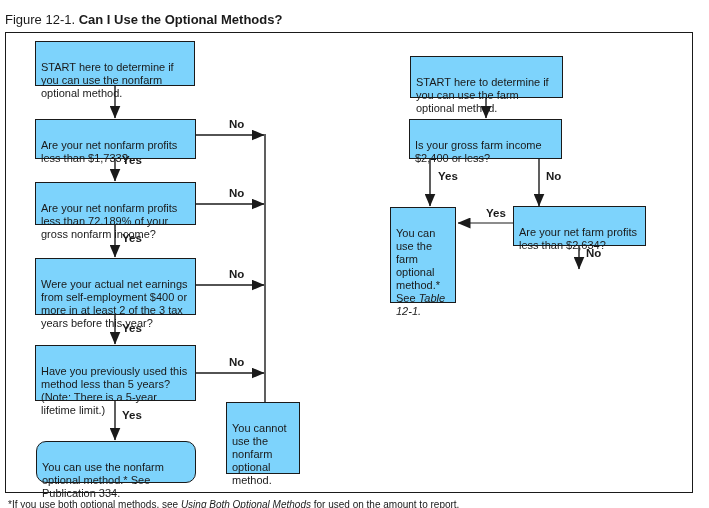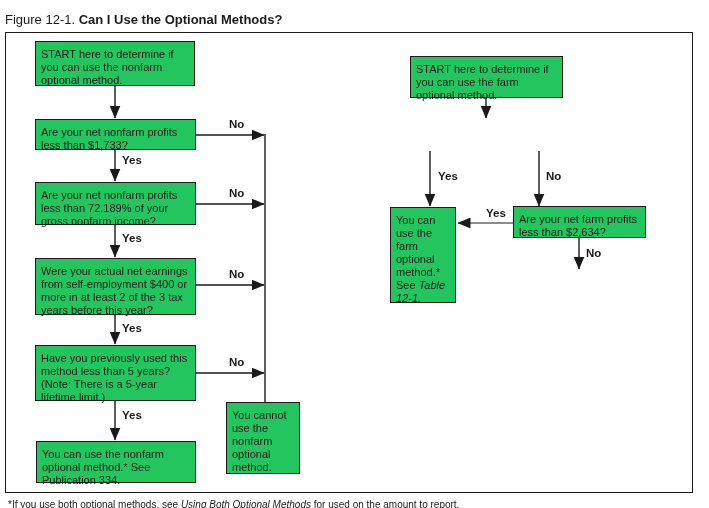--- a/index.html
+++ b/index.html
@@ -8,22 +8,22 @@
     font-family:"Liberation Sans", sans-serif; color:#1a1a1a; overflow:hidden;margin-top:8px;
   }
   .fig-title { position:absolute; left:5px; top:4px; font-size:13px; white-space:nowrap; }
   .fig-title .bold { font-weight:bold; }
   .frame {
     position:absolute; left:5px; top:24px; width:688px; height:461px;
     border:1.5px solid #1a1a1a; box-sizing:border-box; background:#ffffff;
   }
   .connectors { position:absolute; left:0; top:0; width:709px; height:508px; pointer-events:none; }
   .box {
-    position:absolute; border:1.4px solid #1a1a1a; background:#22c55e;
-    font-size:11px; line-height:13px; padding:6px 5px; box-sizing:border-box;
+    position:absolute; border:1.4px solid #1a1a1a; background:#7dd3fc;
+    font-size:11px; line-height:13px; padding:19px 5px; box-sizing:border-box;
   }
   .lbl { position:absolute; font-weight:bold; font-size:11.5px; line-height:12px; }
   .footnote { position:absolute; left:8px; top:491px; font-size:10px; white-space:nowrap; }
   .ital { font-style:italic; }
 </style>
 </head>
 <body>
 
 <div class="stage">
 
@@ -58,24 +58,25 @@
     <line x1="539" y1="143" x2="539" y2="198" stroke="#1a1a1a" stroke-width="1.4" marker-end="url(#arr)"></line>
     <line x1="513" y1="215" x2="458" y2="215" stroke="#1a1a1a" stroke-width="1.2" marker-end="url(#arr)"></line>
     <line x1="579" y1="230" x2="579" y2="261" stroke="#1a1a1a" stroke-width="1.4" marker-end="url(#arr)"></line>
   </svg>
 
   <div class="box" style="left:35px; top:33px; width:160px; height:45px;">START here to determine if you can use the nonfarm optional method.</div>
   <div class="box" style="left:35px; top:111px; width:161px; height:31px;">Are your net nonfarm profits less than $1,733?</div>
   <div class="box" style="left:35px; top:174px; width:161px; height:43px;">Are your net nonfarm profits less than 72.189% of your gross nonfarm income?</div>
   <div class="box" style="left:35px; top:250px; width:161px; height:57px;">Were your actual net earnings from self-employment $400 or more in at least 2 of the 3 tax years before this year?</div>
   <div class="box" style="left:35px; top:337px; width:161px; height:56px;">Have you previously used this method less than 5 years? (Note: There is a 5-year lifetime limit.)</div>
-  <div class="box" style="left:36px; top:433px; width:160px; height:42px;">You can use the nonfarm optional method.* See Publication 334.</div>
+  <div class="box" style="left:36px; top:433px; width:160px; height:42px;border-radius:10px;">You can use the nonfarm optional method.* See Publication 334.</div>
   <div class="box" style="left:226px; top:394px; width:74px; height:72px;">You cannot use the nonfarm optional method.</div>
 
   <div class="box" style="left:410px; top:48px; width:153px; height:42px;">START here to determine if you can use the farm optional method.</div>
+  <div class="box" style="left:409px; top:111px; width:153px; height:32px;">Is your gross farm income $2,400 or less?</div>
   <div class="box" style="left:390px; top:199px; width:66px; height:96px;">
     <span>You can use the farm optional method.* See </span><span class="ital">Table 12-1.</span>
   </div>
   <div class="box" style="left:513px; top:198px; width:133px; height:32px;">Are your net farm profits less than $2,634?</div>
 
   <span class="lbl" style="left:122px; top:146px;">Yes</span>
   <span class="lbl" style="left:122px; top:224px;">Yes</span>
   <span class="lbl" style="left:122px; top:314px;">Yes</span>
   <span class="lbl" style="left:122px; top:401px;">Yes</span>
   <span class="lbl" style="left:229px; top:110px;">No</span>

